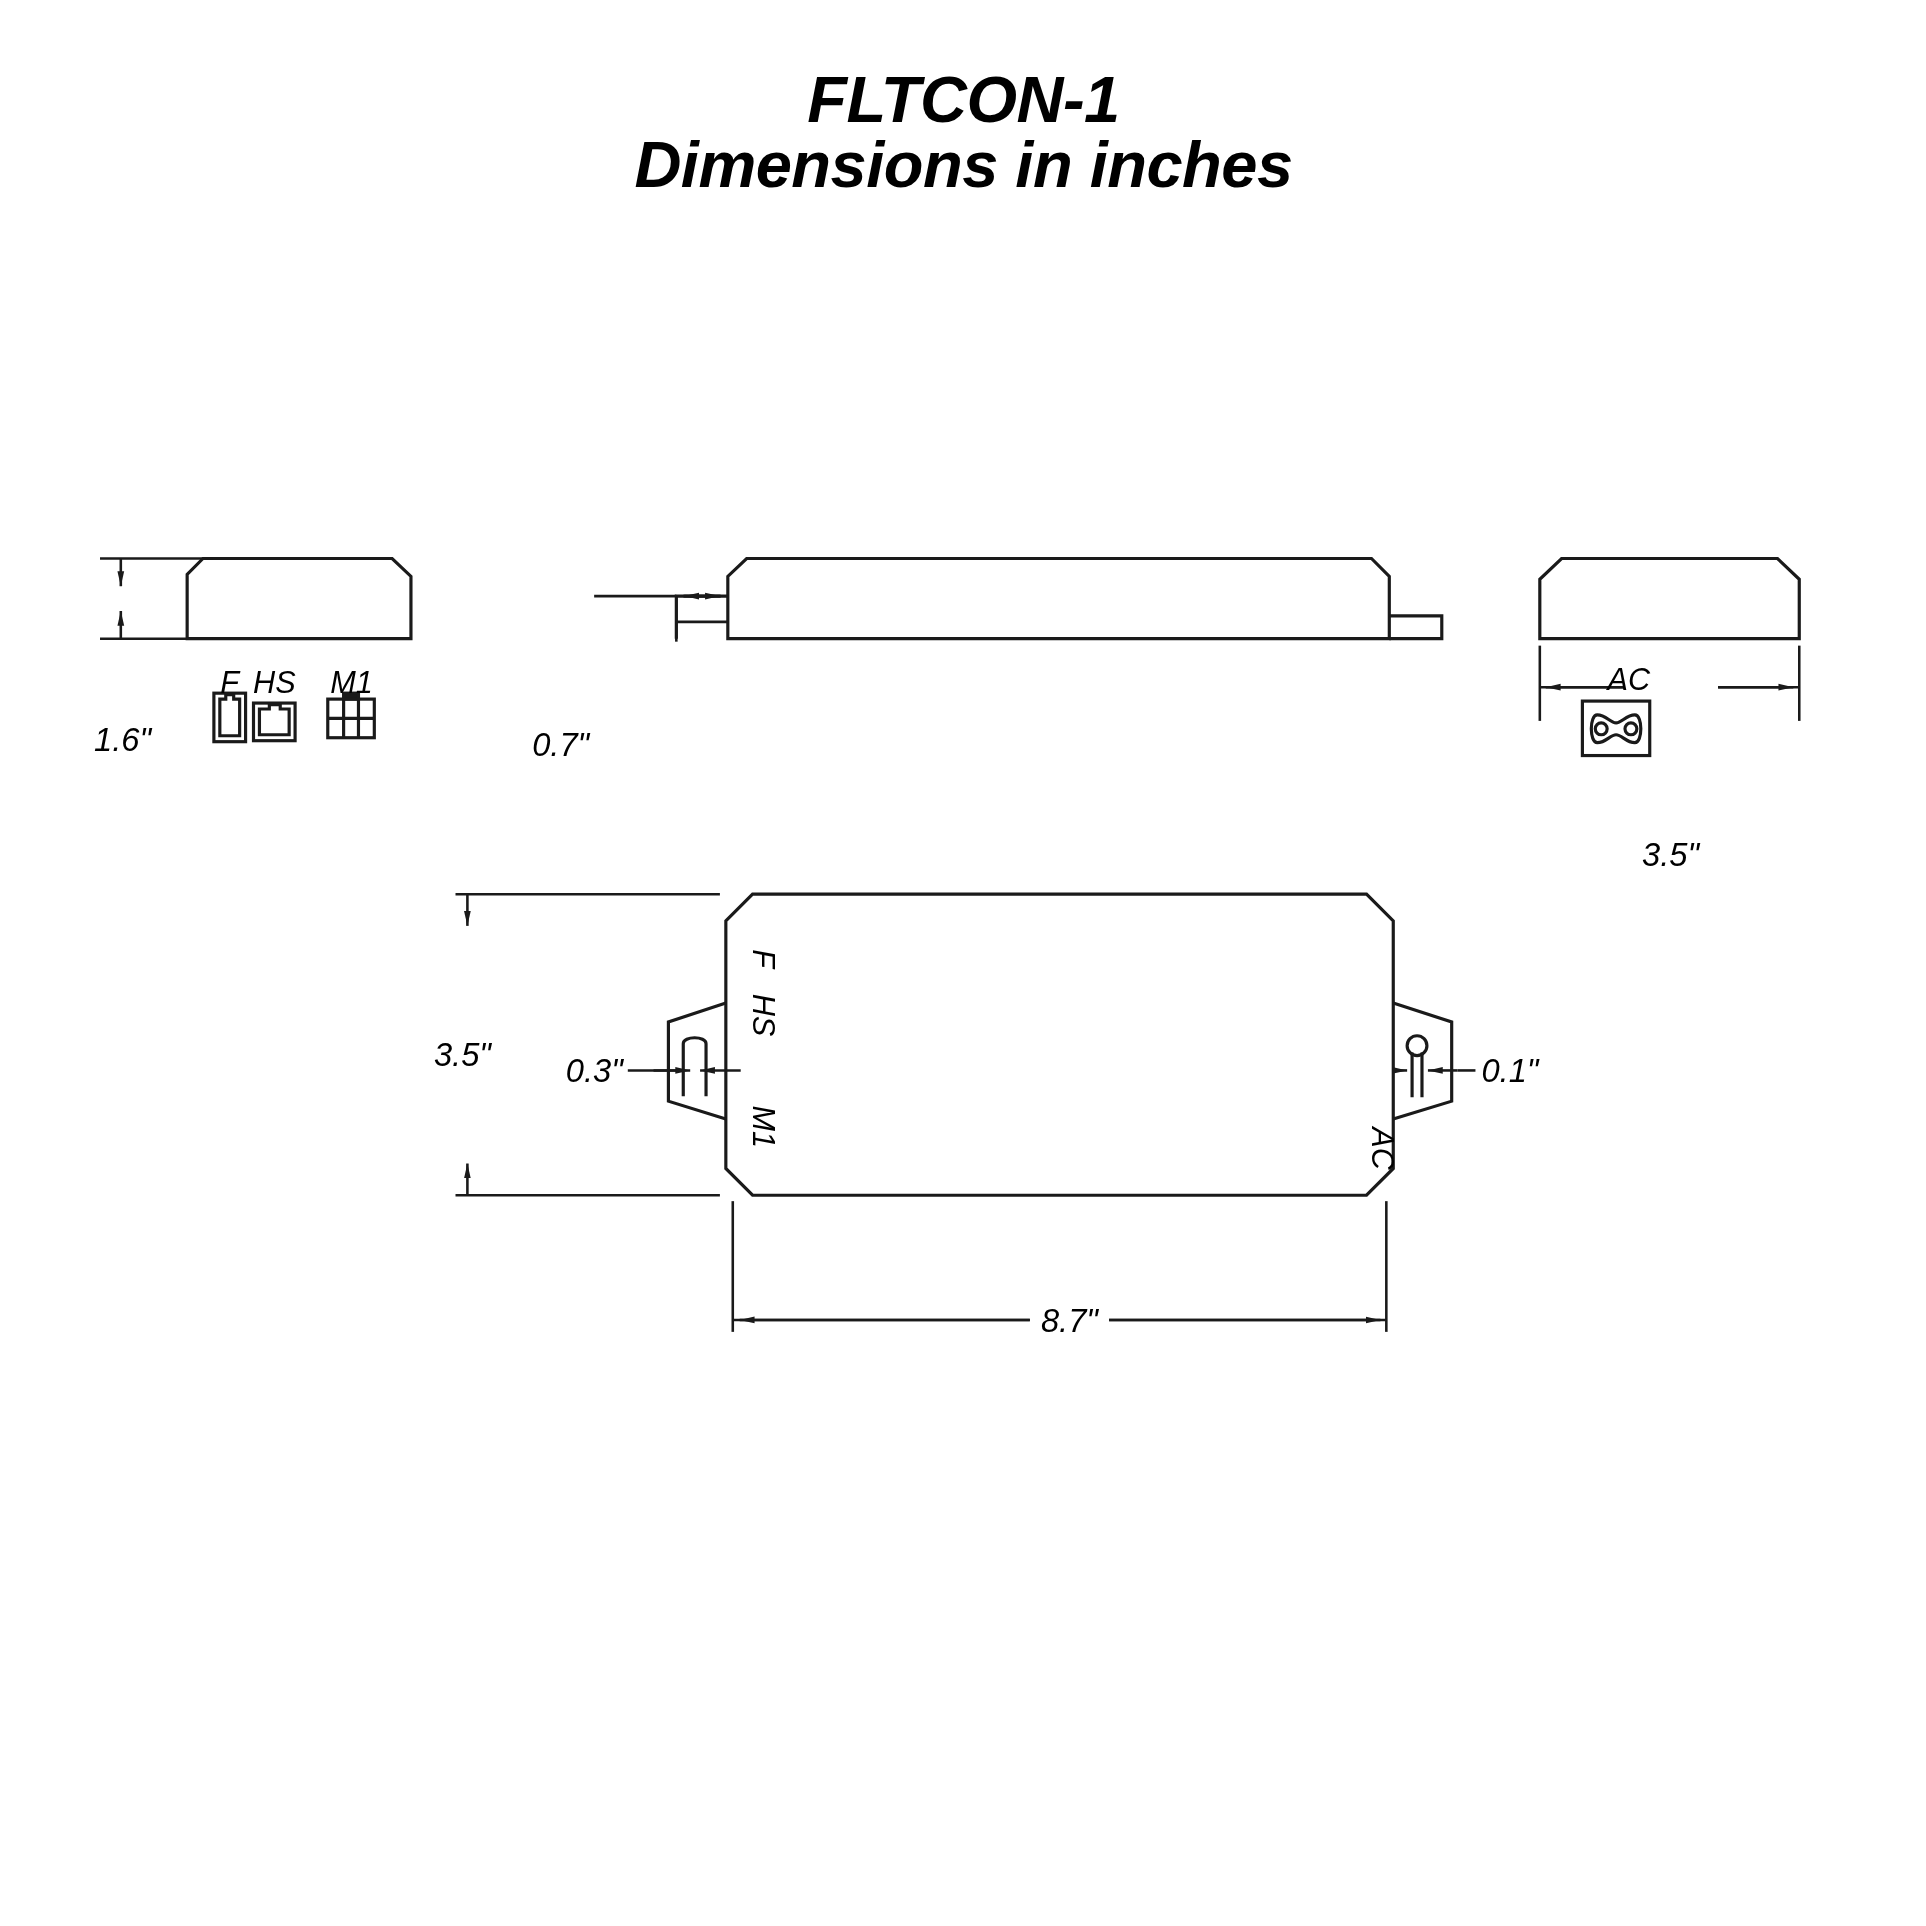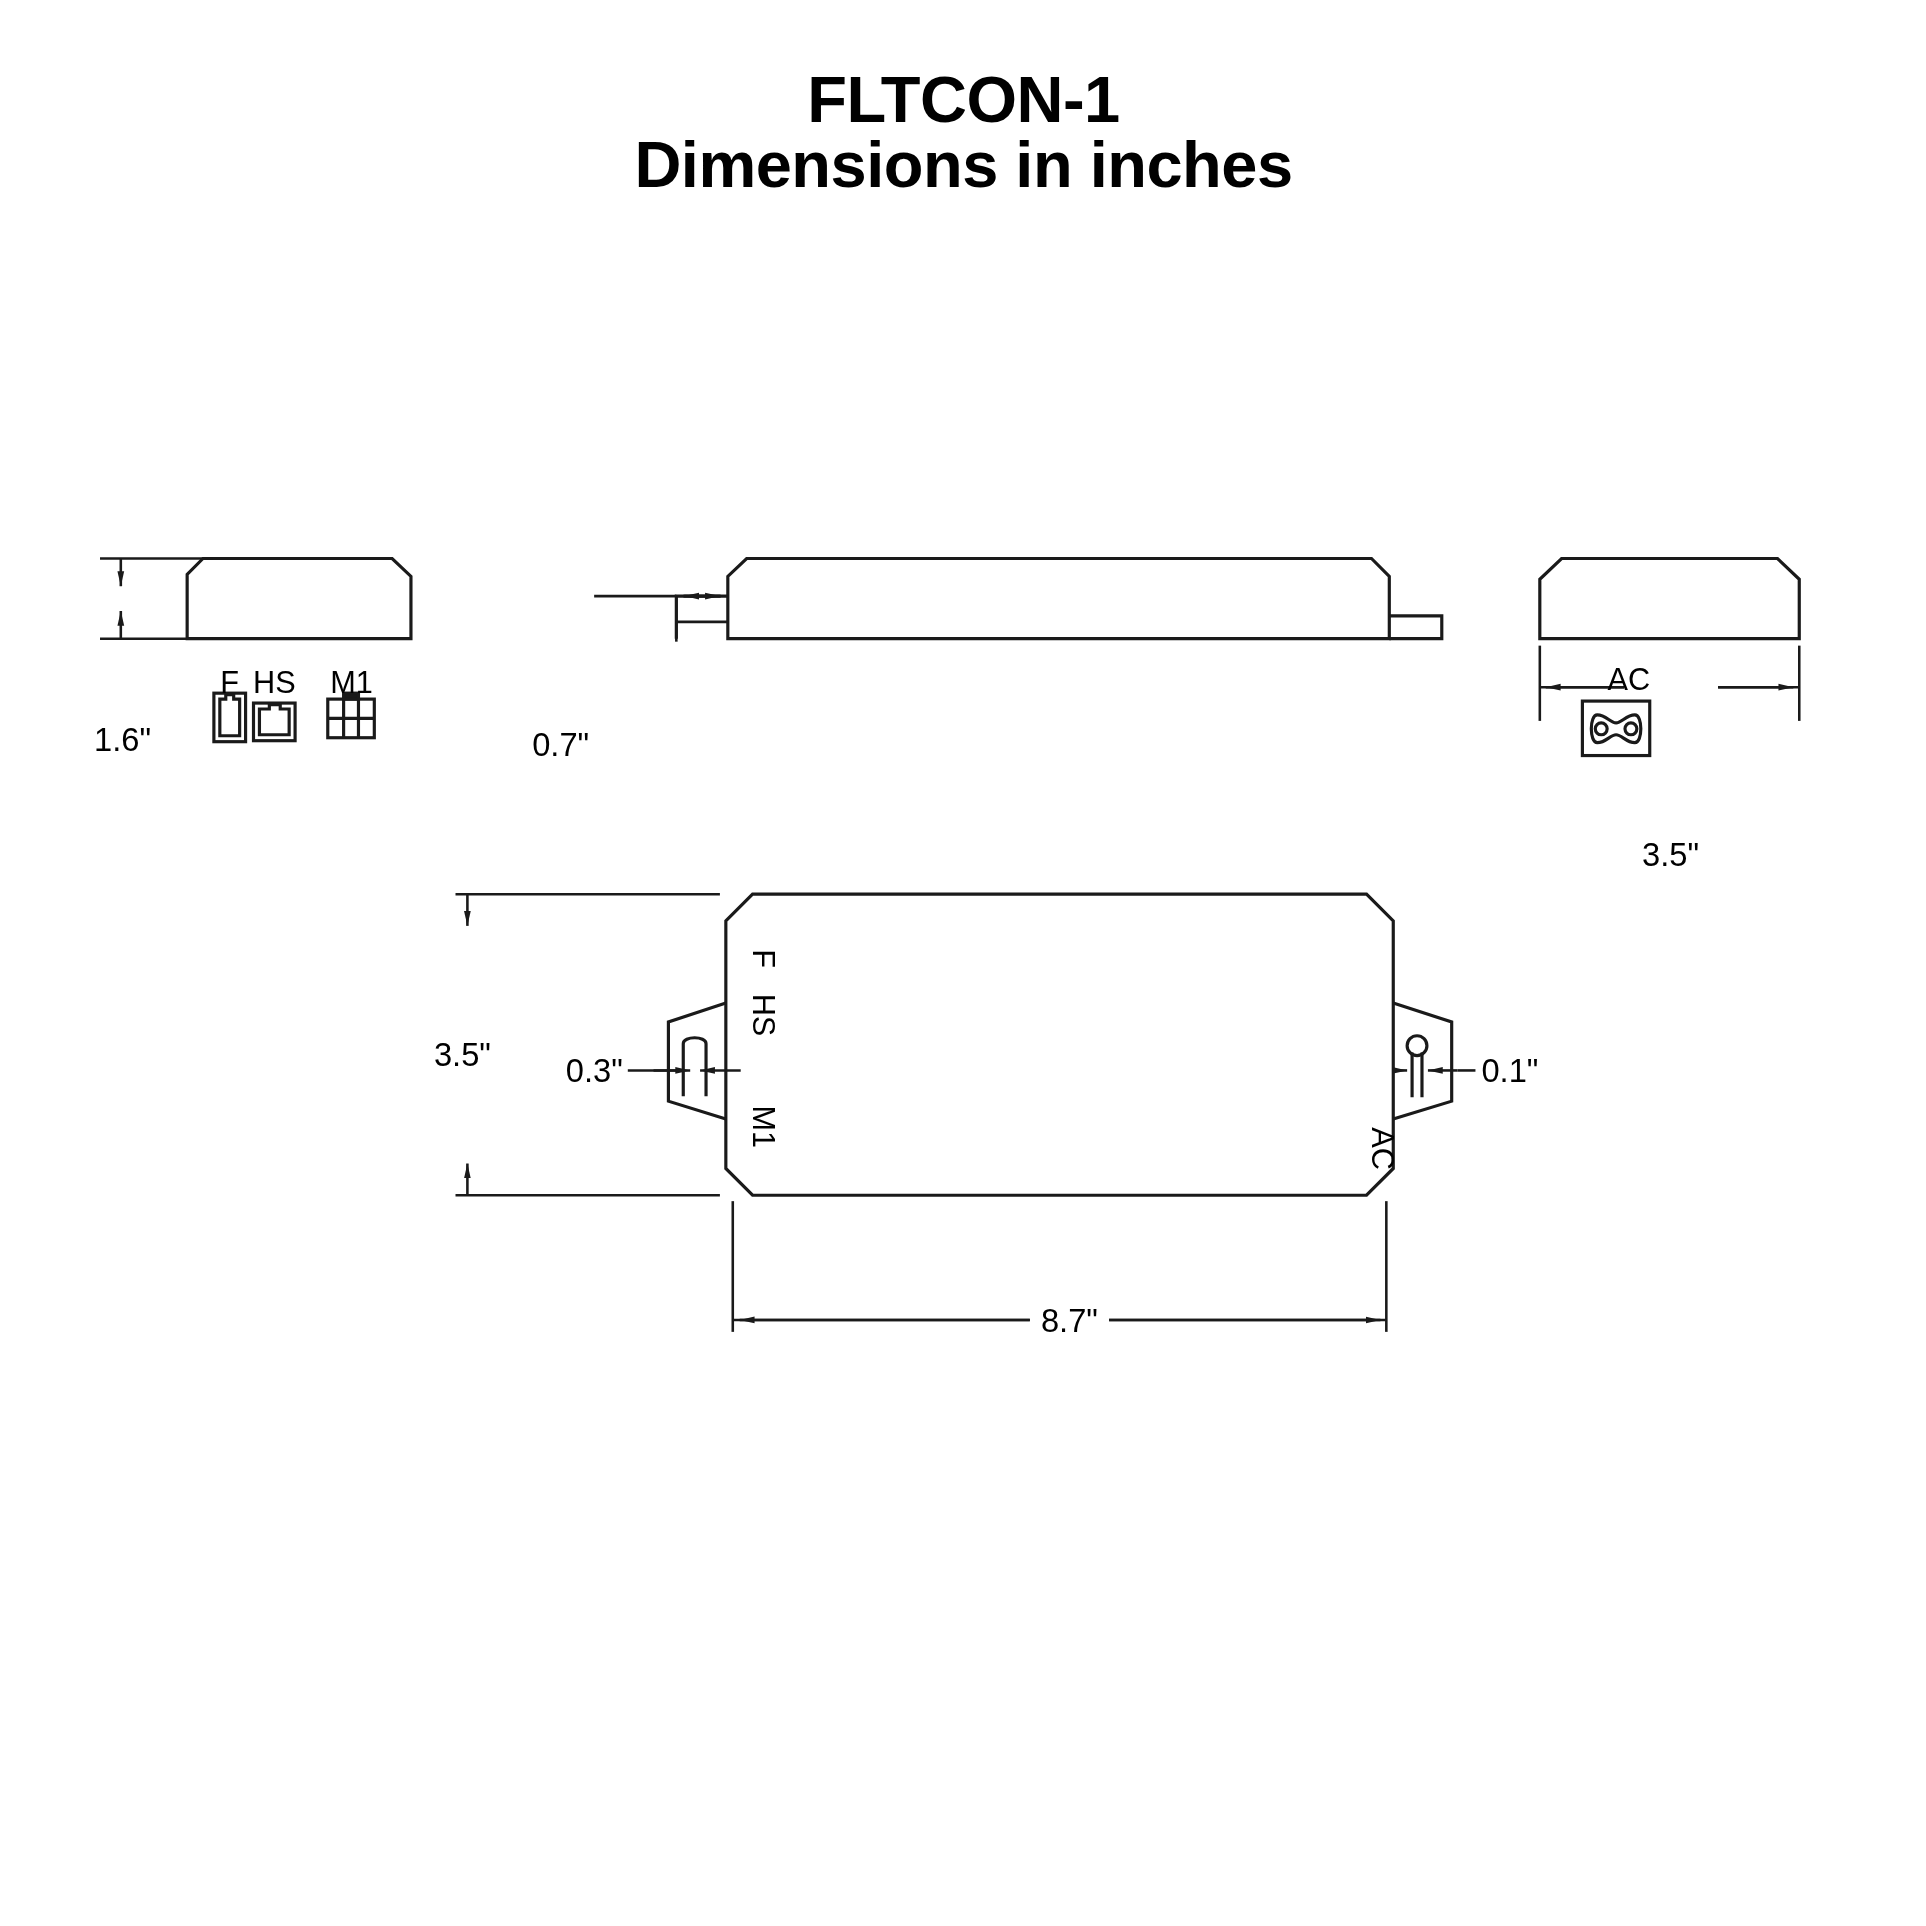--- a/index.html
+++ b/index.html
@@ -13,20 +13,21 @@
     height: 1927px;
     font-family: "Liberation Sans", sans-serif;
     color: #000000;
     overflow: hidden;
   }
   #sheet {
     position: relative;
     width: 1927px;
     height: 1927px;
     background: #ffffff;
+    font-style: italic;
   }
   .title-block {
     position: absolute;
     left: 0;
     top: 67px;
     width: 1927px;
     text-align: center;
     pointer-events: none;
   }
   .title-line-1 {

